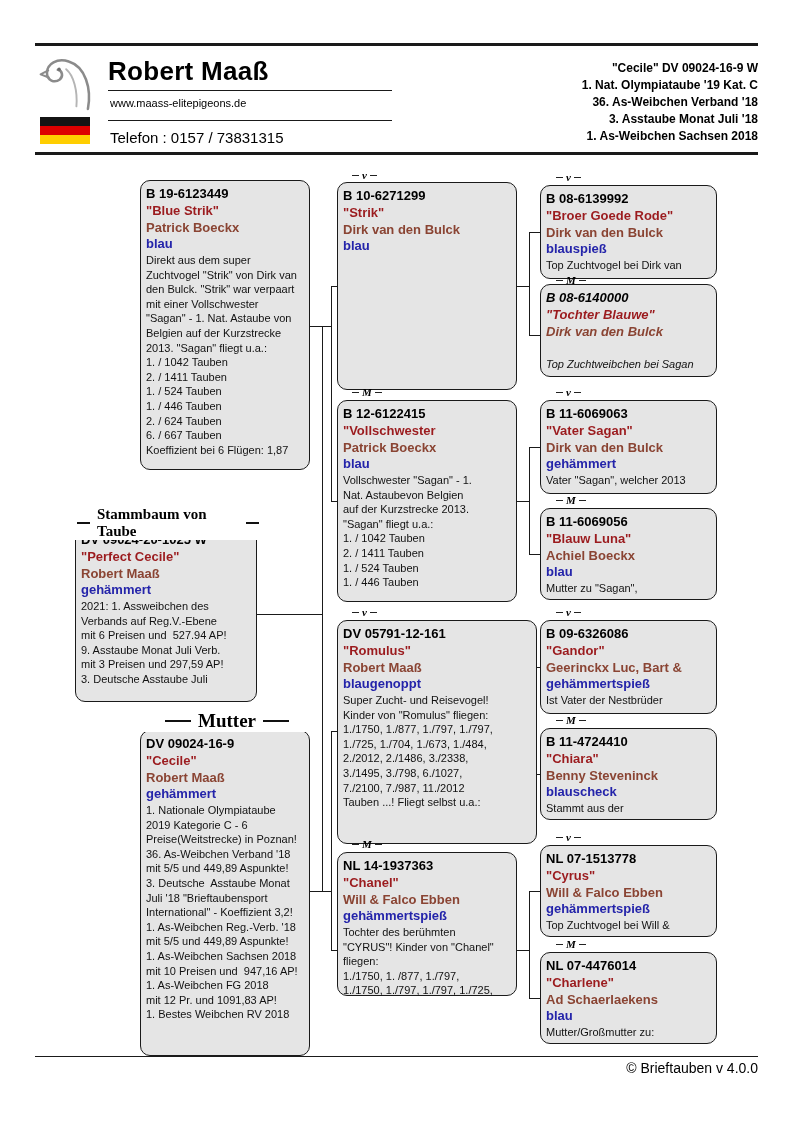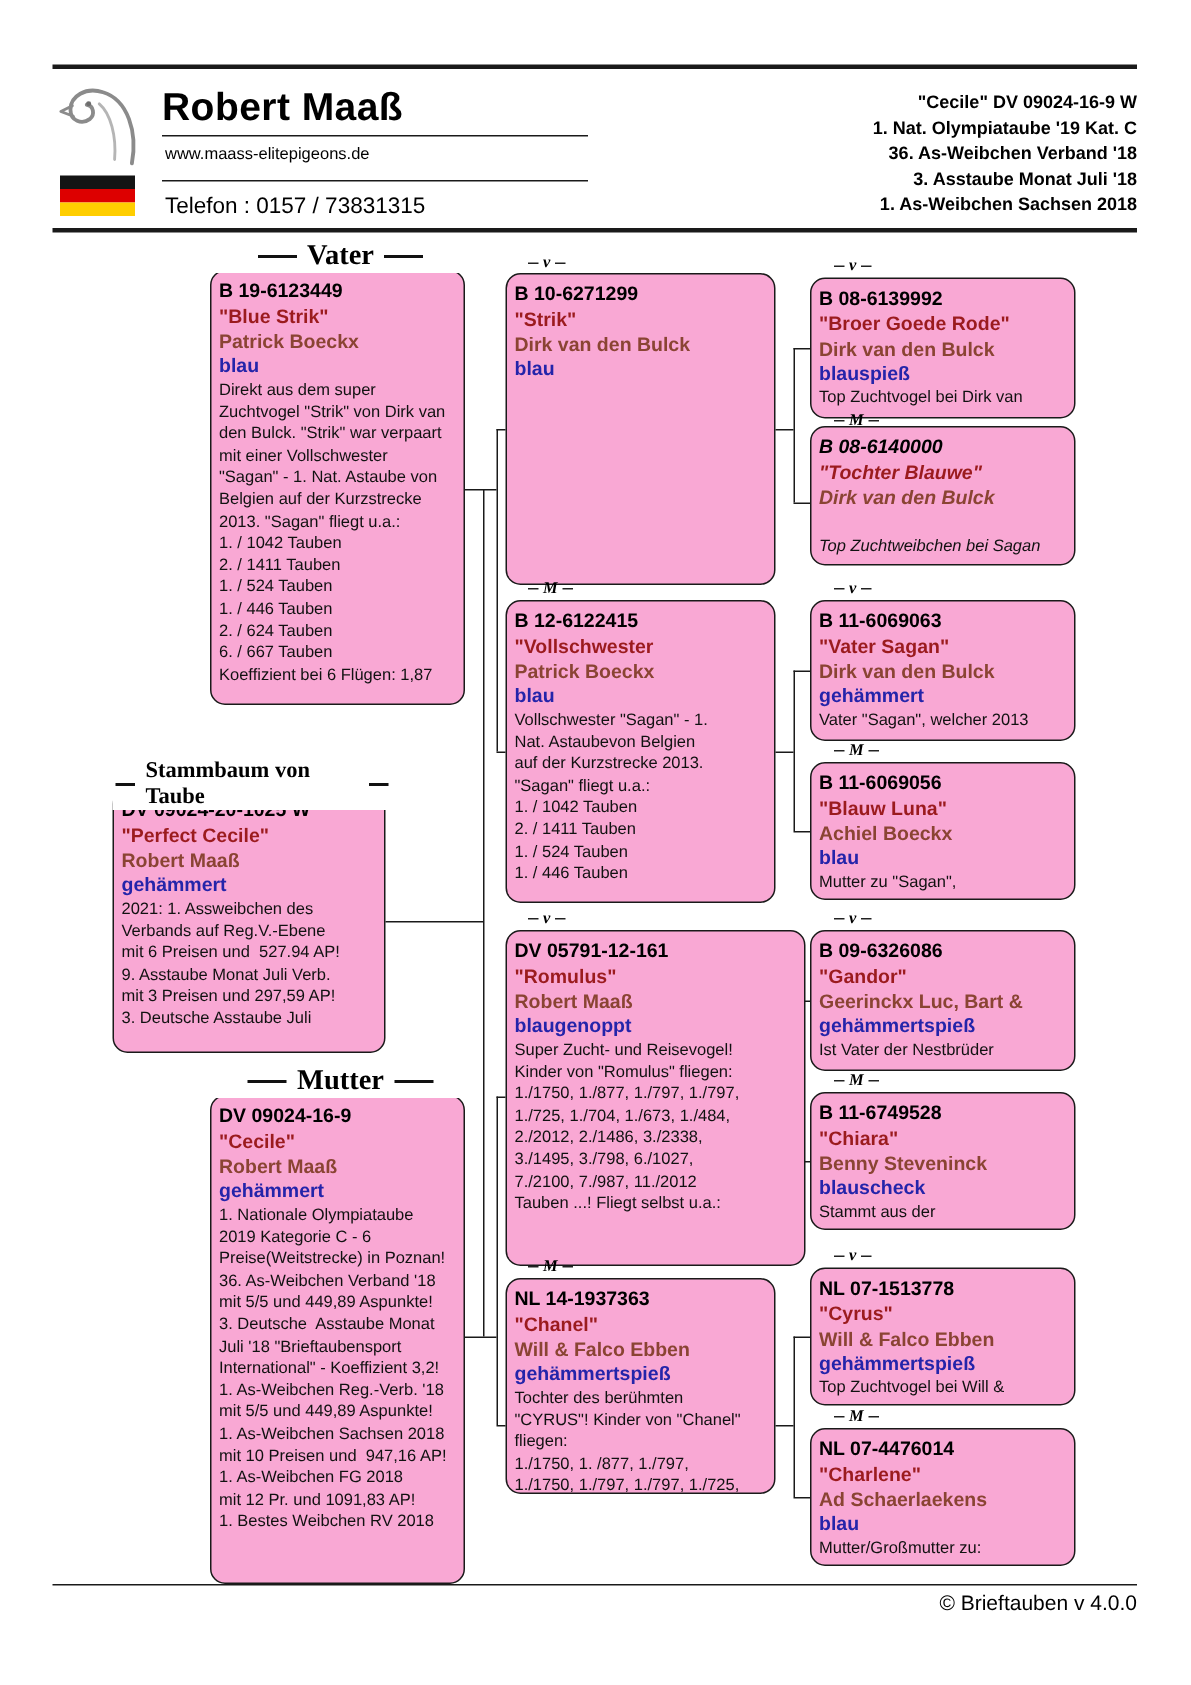--- a/index.html
+++ b/index.html
@@ -11,21 +11,21 @@
   .brand-site{position:absolute;font-size:11px;color:#000;}
   .brand-phone{position:absolute;font-size:15px;color:#000;}
   .ach{position:absolute;right:36px;top:60px;text-align:right;font-size:12px;font-weight:bold;
        line-height:17px;color:#000;}
   .flag{position:absolute;left:40px;top:117px;width:50px;height:27px;display:flex;flex-direction:column;}
   .flag>div{flex:1;}
   .f-black{background:var(--flag-black,#141414);}
   .f-red{background:var(--flag-red,#dd0000);}
   .f-gold{background:var(--flag-gold,#ffce00);}
   
-  .pbox{position:absolute;background:#f9a8d4;border:1.4px solid #1a1a1a;border-radius:10px;
+  .pbox{position:absolute;background:#e5e5e5;border:1.4px solid #1a1a1a;border-radius:10px;
         padding:4px 5px;box-sizing:border-box;z-index:2;overflow:hidden;}
   .ring{font-size:13px;font-weight:bold;color:#000;line-height:17px;}
   .pname{font-size:13px;font-weight:bold;color:var(--c-name,#9b1b1e);line-height:17px;}
   .powner{font-size:13px;font-weight:bold;color:var(--c-owner,#8a4433);line-height:17px;}
   .ptrait{font-size:13px;font-weight:bold;color:var(--c-trait,#2424aa);line-height:16px;min-height:16px;}
   .pbody{font-size:11px;color:#111;line-height:14.6px;white-space:pre-wrap;margin-top:1px;}
   
   .glabel{position:absolute;display:flex;align-items:center;justify-content:center;gap:7px;
           font-family:"Liberation Serif",serif;font-weight:bold;color:#000;z-index:3;background:#fff;padding:0 2px;}
   .glabel::before,.glabel::after{content:"";height:2px;background:#111;width:26px;}
@@ -71,21 +71,20 @@
   <div class="rule" style="left:108px;top:90px;width:284px;height:1px;"></div>
   <div class="brand-site" style="left:110px;top:97px;">www.maass-elitepigeons.de</div>
   <div class="rule" style="left:108px;top:120px;width:284px;height:1px;"></div>
   <div class="brand-phone" style="left:110px;top:129px;">Telefon : 0157 / 73831315</div>
   <div class="ach" style="white-space:pre-wrap;">"Cecile" DV 09024-16-9 W
 1. Nat. Olympiataube '19 Kat. C
 36. As-Weibchen Verband '18
 3. Asstaube Monat Juli '18
 1. As-Weibchen Sachsen 2018</div>
 
-  <div class="glabel big" style="left:140px;top:160px;width:170px;">Vater</div>
   <div class="glabel small" style="left:75px;top:506px;width:182px;">Stammbaum von Taube</div>
   <div class="glabel big" style="left:140px;top:710px;width:170px;">Mutter</div>
 
   <div class="lh" style="left:257px;top:614px;width:65px;"></div>
   <div class="lv" style="left:322px;top:326px;height:565px;"></div>
   <div class="lh" style="left:310px;top:326px;width:21px;"></div>
   <div class="lh" style="left:310px;top:891px;width:21px;"></div>
   <div class="lv" style="left:331px;top:286px;height:215px;"></div>
   <div class="lh" style="left:331px;top:286px;width:6px;"></div>
   <div class="lh" style="left:331px;top:501px;width:6px;"></div>
@@ -264,21 +263,21 @@
 
   <div class="pbox" style="left:540px;top:620px;width:177px;height:94px;">
     <div class="ring">B 09-6326086</div>
     <div class="pname">"Gandor"</div>
     <div class="powner">Geerinckx Luc, Bart &amp;</div>
     <div class="ptrait">gehämmertspieß</div>
     <div class="pbody">Ist Vater der Nestbrüder</div>
   </div>
 
   <div class="pbox" style="left:540px;top:728px;width:177px;height:92px;">
-    <div class="ring">B 11-6749528</div>
+    <div class="ring">B 11-4724410</div>
     <div class="pname">"Chiara"</div>
     <div class="powner">Benny Steveninck</div>
     <div class="ptrait">blauscheck</div>
     <div class="pbody">Stammt aus der</div>
   </div>
 
   <div class="pbox" style="left:540px;top:845px;width:177px;height:92px;">
     <div class="ring">NL 07-1513778</div>
     <div class="pname">"Cyrus"</div>
     <div class="powner">Will &amp; Falco Ebben</div>

